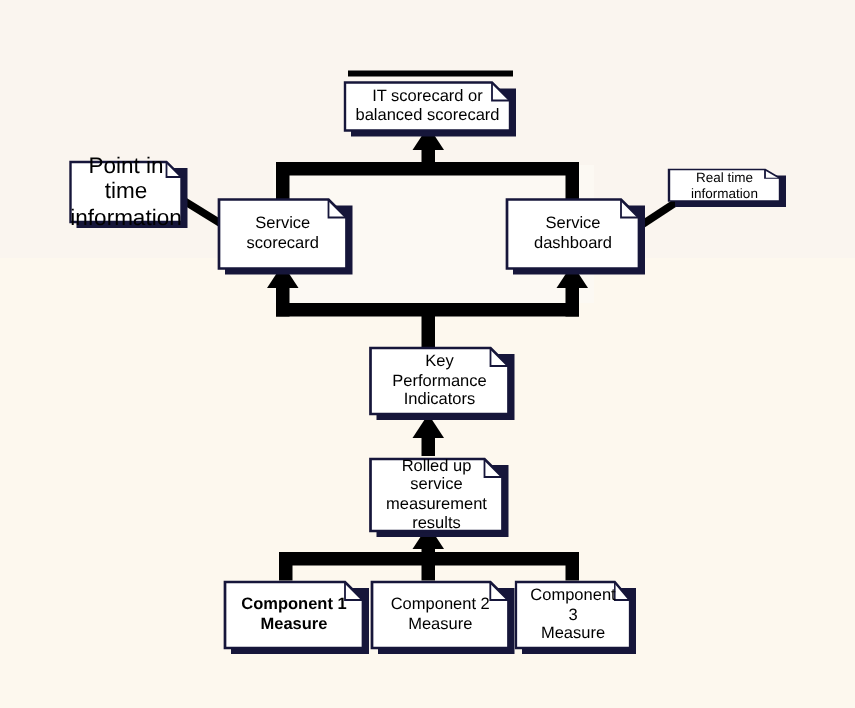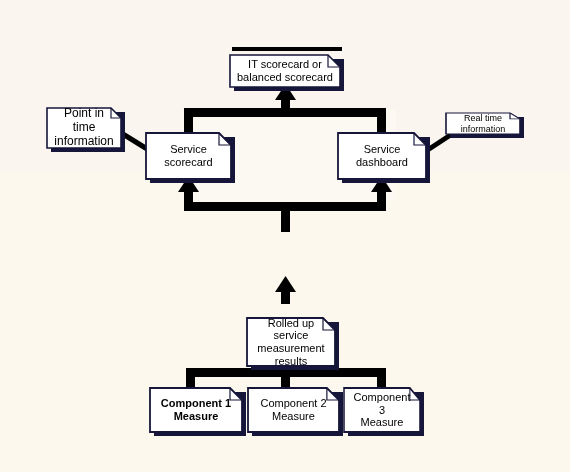--- a/index.html
+++ b/index.html
@@ -132,21 +132,21 @@
   <div class="topbar" style="left:232px; top:47px; width:110px; height:4px;"></div>
 
   <div class="node" style="left:47px; top:108px; width:74px; height:40px;">
     <div class="shadow"></div>
     <div class="face">
       <svg viewBox="0 0 74 40" preserveAspectRatio="none">
         <polygon points="0,0 64,0 74,10 74,40 0,40" fill="#ffffff" stroke="#16163a" stroke-width="1.6"></polygon>
         <polyline points="64,0 64,10 74,10" fill="none" stroke="#16163a" stroke-width="1.2"></polyline>
       </svg>
     </div>
-    <div class="label" style="font-size:12px;">Point in
+    <div class="label" style="font-size:15px;">Point in
 time
 information</div>
   </div>
 
   <div class="node" style="left:146px; top:133px; width:85px; height:46px;">
     <div class="shadow"></div>
     <div class="face">
       <svg viewBox="0 0 85 46" preserveAspectRatio="none">
         <polygon points="0,0 73,0 85,12 85,46 0,46" fill="#ffffff" stroke="#16163a" stroke-width="1.8"></polygon>
         <polyline points="73,0 73,12 85,12" fill="none" stroke="#16163a" stroke-width="1.2"></polyline>
@@ -173,22 +173,33 @@
     <div class="face">
       <svg viewBox="0 0 74 36" preserveAspectRatio="none">
         <polygon points="0,0 64,0 74,10 74,36 0,36" fill="#ffffff" stroke="#16163a" stroke-width="1.6"></polygon>
         <polyline points="64,0 64,10 74,10" fill="none" stroke="#16163a" stroke-width="1.2"></polyline>
       </svg>
     </div>
     <div class="label" style="font-size:9px;">Real time
 information</div>
   </div>
 
-
-  <div class="node" style="left:247px; top:306px; width:88px; height:48px;margin-top:12px;">
+  <div class="node" style="left:247px; top:232px; width:92px; height:44px;">
+    <div class="shadow"></div>
+    <div class="face">
+      <svg viewBox="0 0 92 44" preserveAspectRatio="none">
+        <polygon points="0,0 80,0 92,12 92,44 0,44" fill="#ffffff" stroke="#16163a" stroke-width="1.8"></polygon>
+        <polyline points="80,0 80,12 92,12" fill="none" stroke="#16163a" stroke-width="1.2"></polyline>
+      </svg>
+    </div>
+    <div class="label" style="font-size:11px;">Key Performance
+Indicators</div>
+  </div>
+
+  <div class="node" style="left:247px; top:306px; width:88px; height:48px;">
     <div class="shadow"></div>
     <div class="face">
       <svg viewBox="0 0 88 48" preserveAspectRatio="none">
         <polygon points="0,0 76,0 88,12 88,48 0,48" fill="#ffffff" stroke="#16163a" stroke-width="1.8"></polygon>
         <polyline points="76,0 76,12 88,12" fill="none" stroke="#16163a" stroke-width="1.2"></polyline>
       </svg>
     </div>
     <div class="label" style="font-size:11px;">Rolled up service
 measurement
 results</div>

